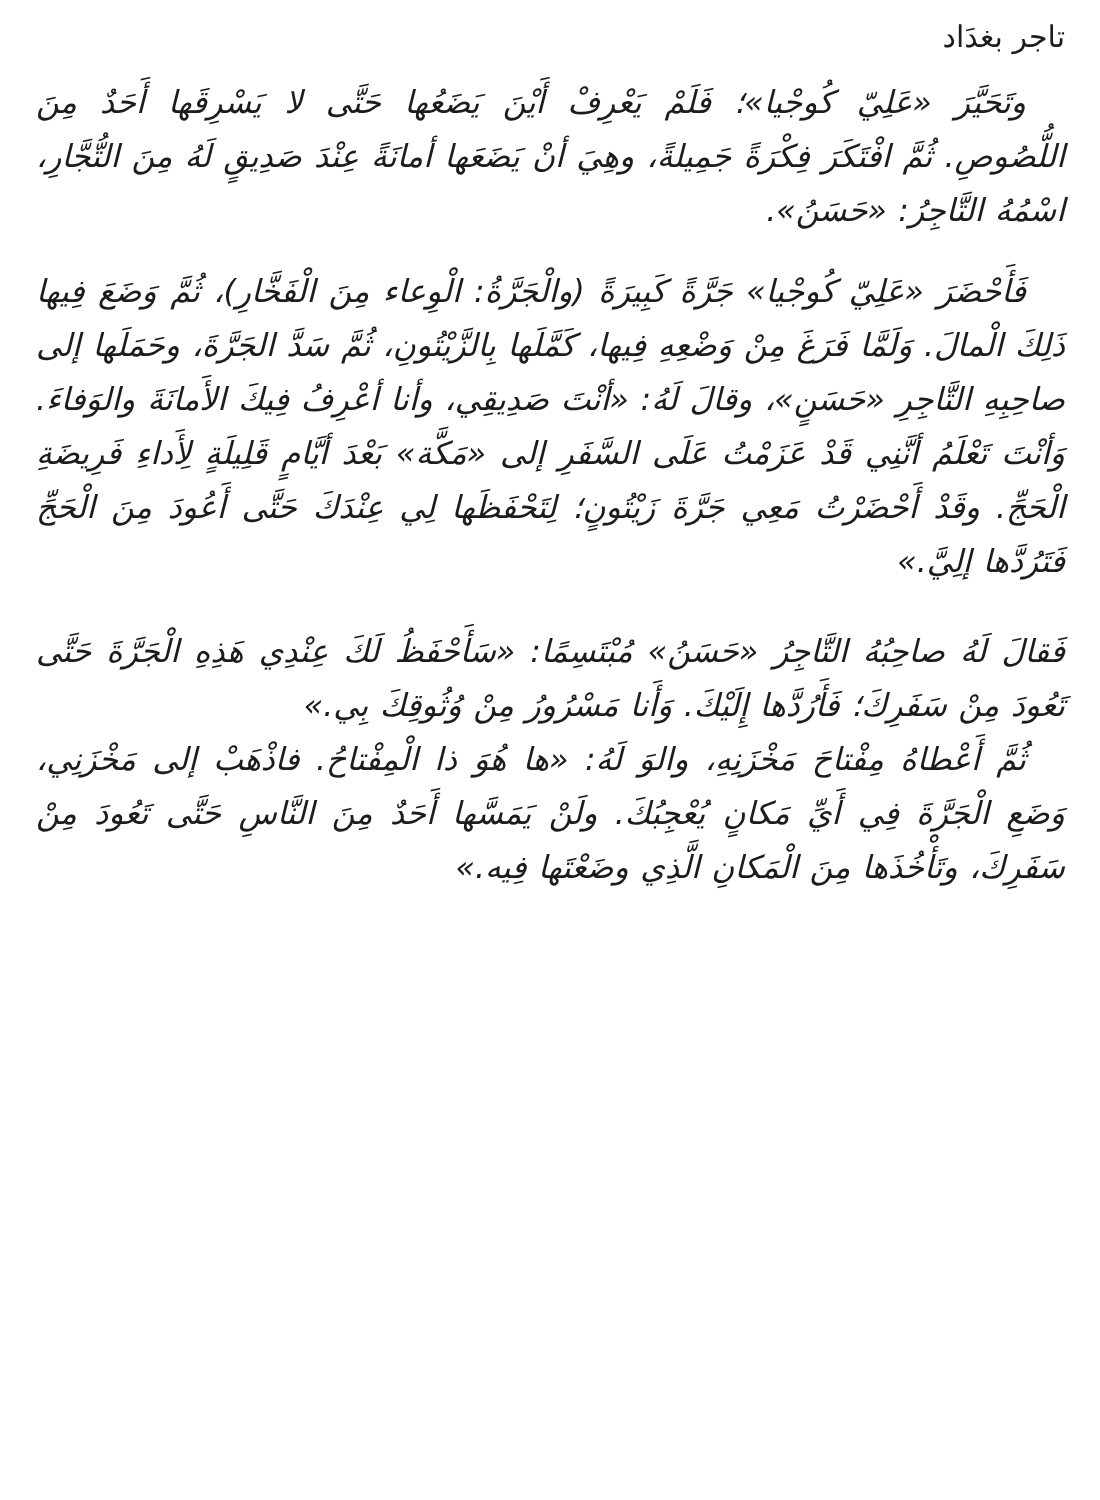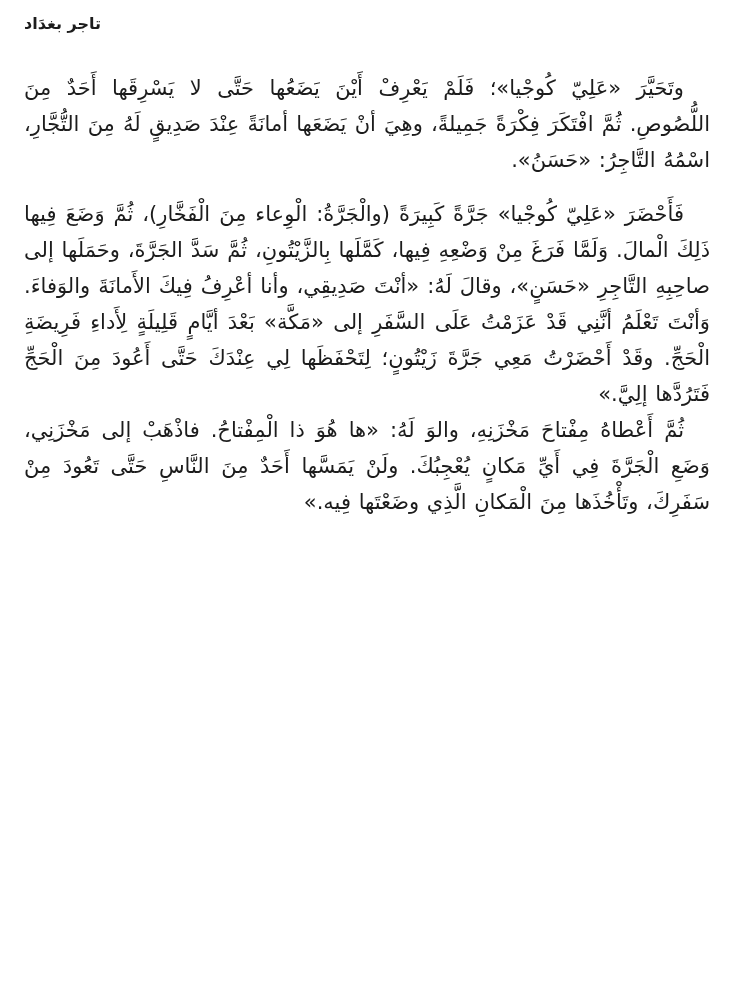--- a/index.html
+++ b/index.html
@@ -15,29 +15,30 @@
       color: #1c1c1c;
       direction: rtl;
     }
     .page {
       width: 733px;
       height: 1000px;
       background: #ffffff;
       padding: 10px 23px 0 24px;
     }
     .title {
-      text-align: left;
-      font-size: 16px;
-      font-weight: bold;
+      text-align: right;
+      font-size: 20px;
+      font-weight: normal;
       line-height: 24px;
       margin-top: 2px;
       letter-spacing: 0;
     }
     .story {
-      margin-top: 34px;
+      margin-top: 14px;
+      font-style: italic;
     }
     .para {
       font-size: 21px;
       line-height: 36px;
       text-align: justify;
       text-align-last: right;
       word-spacing: 1px;
       margin: 0;
     }
     .para.indented {
@@ -54,17 +55,18 @@
 <body>
 
 <div class="page">
   <h1 class="title">تاجر بغدَاد</h1>
 
   <div class="story">
     <p class="para indented">وتَحَيَّرَ «عَلِيّ كُوجْيا»؛ فَلَمْ يَعْرِفْ أَيْنَ يَضَعُها حَتَّى لا يَسْرِقَها أَحَدٌ مِنَ اللُّصُوصِ. ثُمَّ افْتَكَرَ فِكْرَةً جَمِيلةً، وهِيَ أنْ يَضَعَها أمانَةً عِنْدَ صَدِيقٍ لَهُ مِنَ التُّجَّارِ، اسْمُهُ التَّاجِرُ: «حَسَنُ».</p>
 
     <p class="para indented gap-before">فَأَحْضَرَ «عَلِيّ كُوجْيا» جَرَّةً كَبِيرَةً (والْجَرَّةُ: الْوِعاء مِنَ الْفَخَّارِ)، ثُمَّ وَضَعَ فِيها ذَلِكَ الْمالَ. وَلَمَّا فَرَغَ مِنْ وَضْعِهِ فِيها، كَمَّلَها بِالزَّيْتُونِ، ثُمَّ سَدَّ الجَرَّةَ، وحَمَلَها إلى صاحِبِهِ التَّاجِرِ «حَسَنٍ»، وقالَ لَهُ: «أنْتَ صَدِيقِي، وأنا أعْرِفُ فِيكَ الأَمانَةَ والوَفاءَ. وَأنْتَ تَعْلَمُ أنَّنِي قَدْ عَزَمْتُ عَلَى السَّفَرِ إلى «مَكَّة» بَعْدَ أيَّامٍ قَلِيلَةٍ لِأَداءِ فَرِيضَةِ الْحَجِّ. وقَدْ أَحْضَرْتُ مَعِي جَرَّةَ زَيْتُونٍ؛ لِتَحْفَظَها لِي عِنْدَكَ حَتَّى أَعُودَ مِنَ الْحَجِّ فَتَرُدَّها إلِيَّ.»</p>
 
+    <p class="para gap-before-lg">فَقالَ لَهُ صاحِبُهُ التَّاجِرُ «حَسَنُ» مُبْتَسِمًا: «سَأَحْفَظُ لَكَ عِنْدِي هَذِهِ الْجَرَّةَ حَتَّى تَعُودَ مِنْ سَفَرِكَ؛ فَأَرُدَّها إِلَيْكَ. وَأَنا مَسْرُورُ مِنْ وُثُوقِكَ بِي.»</p>
 
     <p class="para indented">ثُمَّ أَعْطاهُ مِفْتاحَ مَخْزَنِهِ، والوَ لَهُ: «ها هُوَ ذا الْمِفْتاحُ. فاذْهَبْ إلى مَخْزَنِي، وَضَعِ الْجَرَّةَ فِي أَيِّ مَكانٍ يُعْجِبُكَ. ولَنْ يَمَسَّها أَحَدٌ مِنَ النَّاسِ حَتَّى تَعُودَ مِنْ سَفَرِكَ، وتَأْخُذَها مِنَ الْمَكانِ الَّذِي وضَعْتَها فِيه.»</p>
 
   </div>
 </div>
 
 </body></html>

